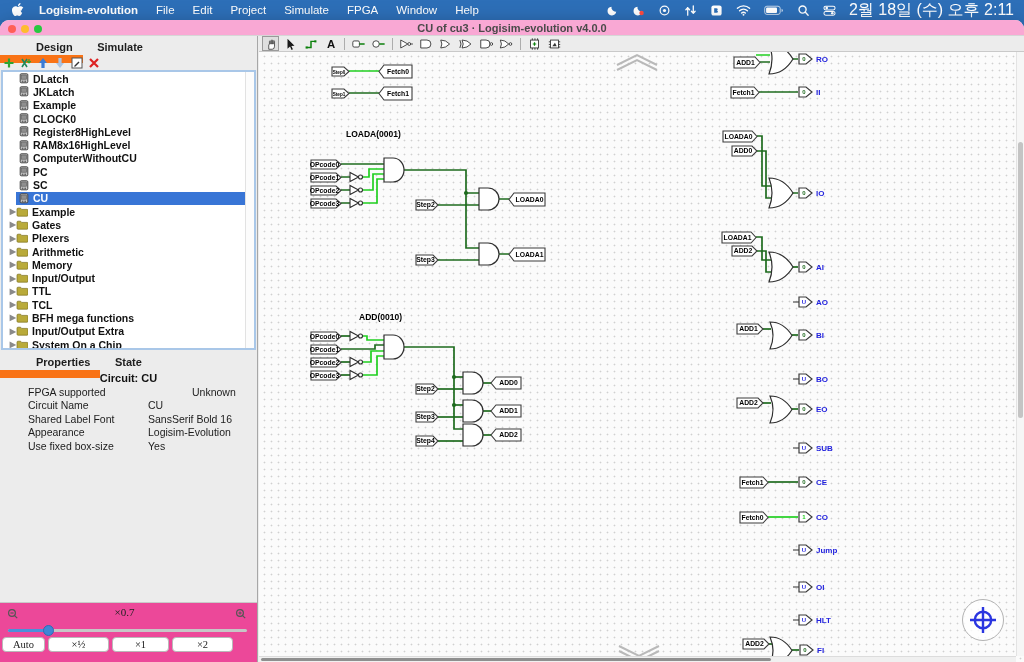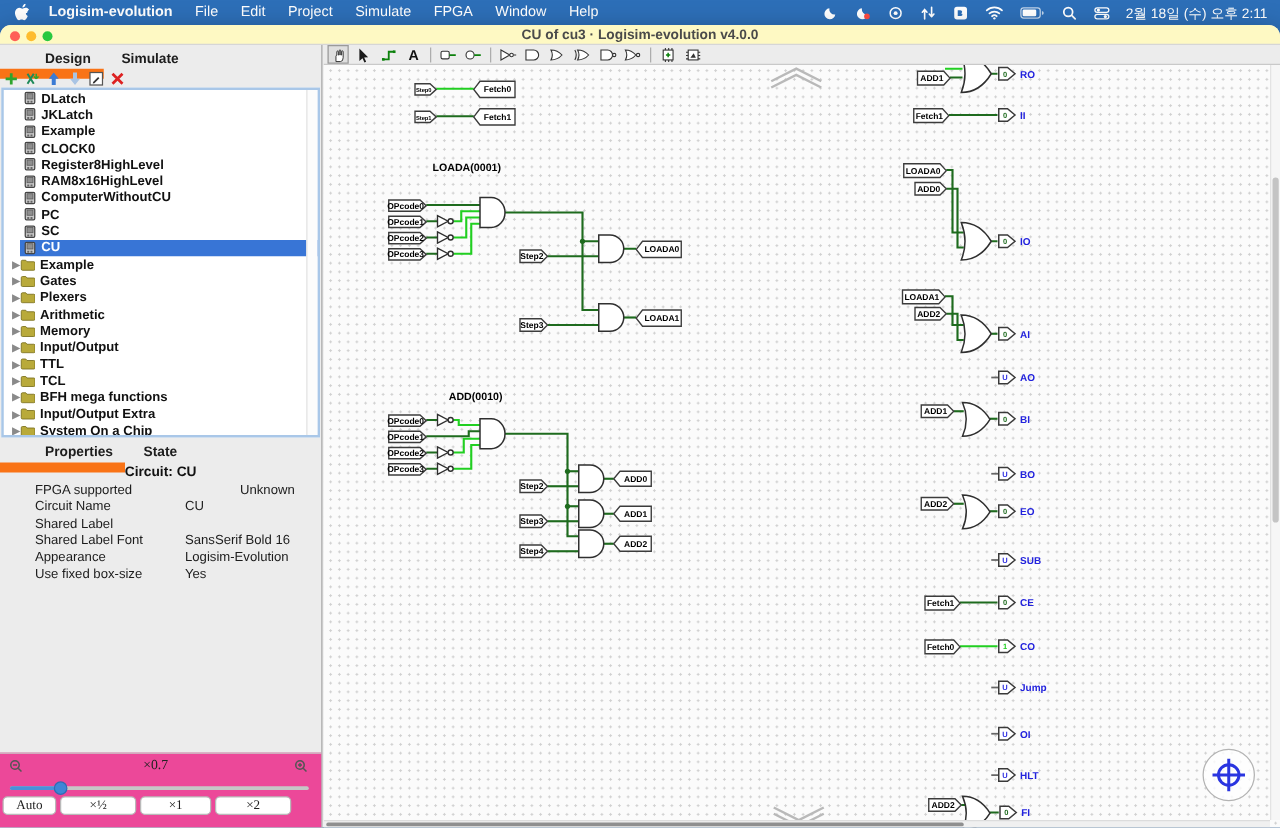--- a/index.html
+++ b/index.html
@@ -6,25 +6,25 @@
     font-family:"Liberation Sans",sans-serif;background:#2d6fb8;-webkit-font-smoothing:antialiased;}
   *{box-sizing:border-box;}
   
   .menubar{position:absolute;left:0;top:0;width:1024px;height:20px;background:#2d6fb8;
     color:#fff;display:flex;align-items:center;font-size:11.5px;}
   .menubar .apple{padding:0 6px 0 12px;display:flex;align-items:center;}
   .menubar .mi{padding:0 9px;line-height:20px;white-space:nowrap;}
   .menubar .app-menu{font-weight:bold;}
   .menubar .right{margin-left:auto;display:flex;align-items:center;gap:13px;padding-right:10px;}
   .menubar .sicon{display:flex;align-items:center;}
-  .menubar .clock{font-size:11px;white-space:nowrap;}
+  .menubar .clock{font-size:16px;white-space:nowrap;}
   
   .window{position:absolute;left:0;top:20px;width:1024px;height:642px;background:#ececec;
     border-radius:9px 9px 0 0;overflow:hidden;box-shadow:0 6px 22px rgba(0,0,0,.35);}
-  .titlebar{position:absolute;left:0;top:0;right:0;height:16px;background:#fef9c3;border-bottom:1px solid #d6d6d6;}
+  .titlebar{position:absolute;left:0;top:0;right:0;height:16px;background:#f9a8d4;border-bottom:1px solid #d6d6d6;}
   .titlebar .title{position:absolute;left:0;right:0;top:2px;text-align:center;font-size:11px;
     font-weight:bold;color:#4a4a4a;}
   .tlight{position:absolute;top:4.5px;width:8px;height:8px;border-radius:50%;}
   .tl-red{left:8px;background:#ff5f57;}.tl-yellow{left:21px;background:#febc2e;}.tl-green{left:34px;background:#28c840;}
   
   .explorer{position:absolute;left:0;top:16px;width:258px;bottom:0;background:#ececec;border-right:1px solid #a7a7a7;}
   .tabsrow{position:absolute;left:0;top:1px;right:0;height:19px;}
   .tab{display:inline-block;padding:2px 10px 2px;font-weight:bold;font-size:11px;color:#1d1d1d;}
   .tab.active{border-bottom:8px solid #f97316;padding-left:36px;}
   .xtools{position:absolute;left:2px;top:20px;height:14px;display:flex;gap:4px;align-items:center;}
@@ -497,24 +497,20 @@
         <div class="prow">
           <span class="pl">FPGA supported</span>
           <span class="pv far">Unknown</span>
         </div>
 
         <div class="prow">
           <span class="pl">Circuit Name</span>
           <span class="pv">CU</span>
         </div>
 
-        <div class="prow">
-          <span class="pl">Shared Label</span>
-          <span class="pv"></span>
-        </div>
 
 
         <div class="prow">
           <span class="pl">Shared Label Font</span>
           <span class="pv">SansSerif Bold 16</span>
         </div>
 
         <div class="prow">
           <span class="pl">Appearance</span>
           <span class="pv">Logisim-Evolution</span>

